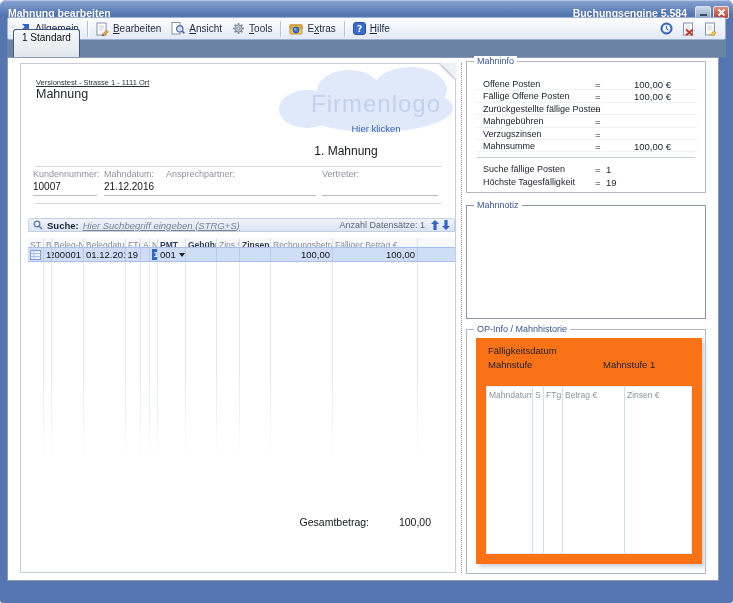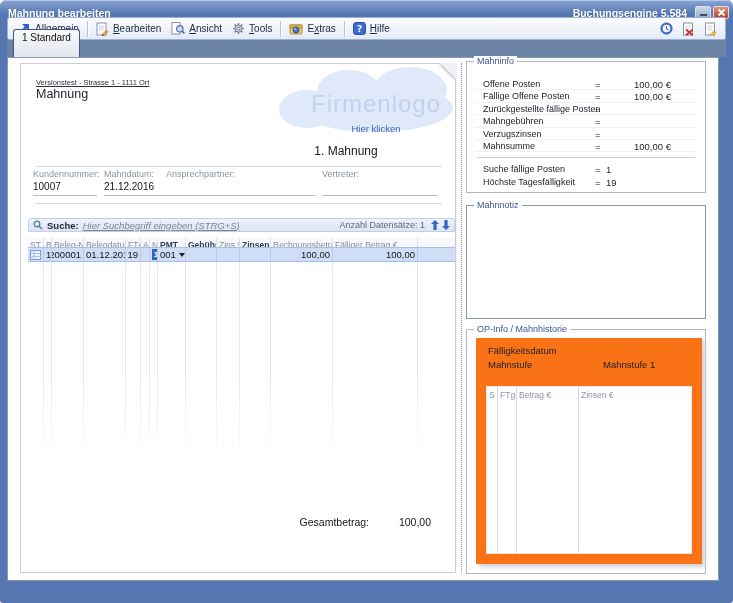--- a/index.html
+++ b/index.html
@@ -403,20 +403,23 @@
         <div class="notiz-area"></div>
       </div>
 
       <div class="group g-op">
         <span class="legend">OP-Info / Mahnhistorie</span>
         <div class="op-panel">
           <span class="op-l1">Fälligkeitsdatum</span>
           <span class="op-l2">Mahnstufe</span>
           <span class="op-v2">Mahnstufe 1</span>
           <div class="hist">
+            <div class="hcol h1">
+                <span class="hlbl">Mahndatum</span>
+              </div>
             <div class="hcol h2">
                 <span class="hlbl">S</span>
               </div>
             <div class="hcol h3">
                 <span class="hlbl">FTg</span>
               </div>
             <div class="hcol h4">
                 <span class="hlbl">Betrag €</span>
               </div>
             <div class="hcol h5">

